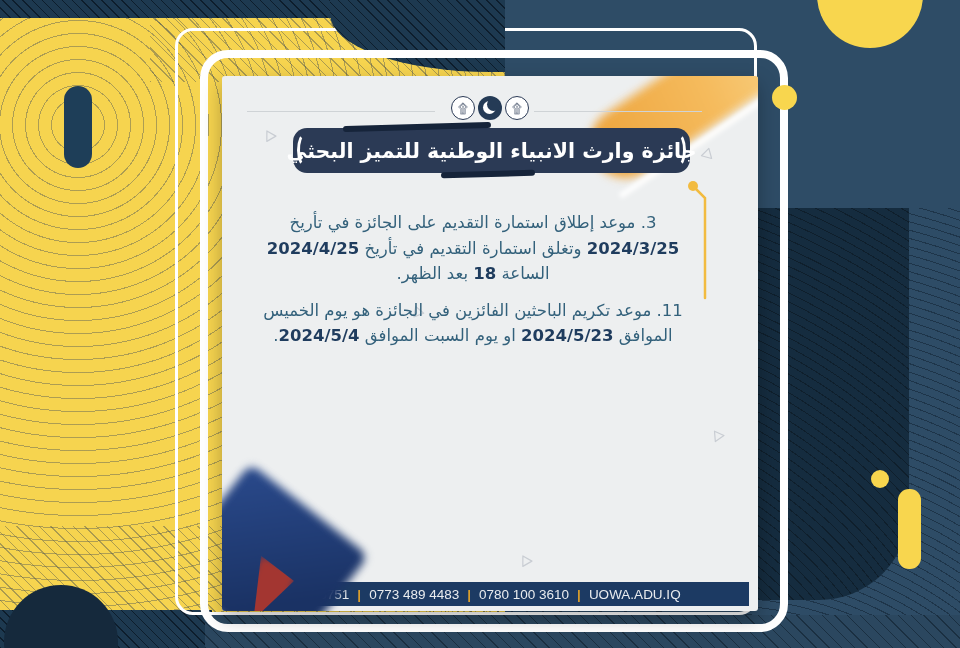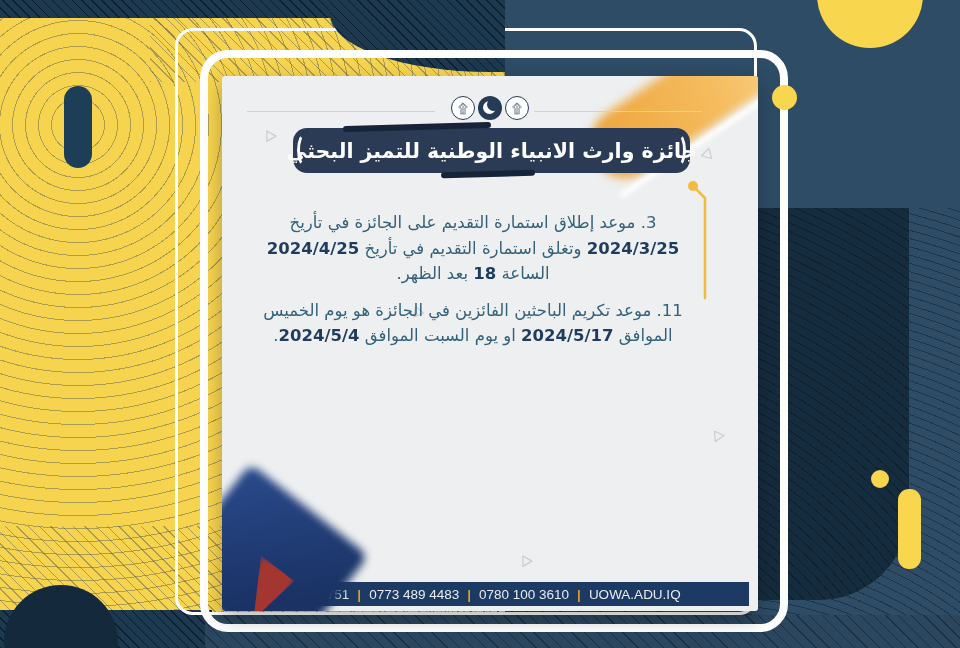--- a/index.html
+++ b/index.html
@@ -182,21 +182,21 @@
         </svg>
       </div>
     <div class="tri" style="left:296px;top:477px;transform:rotate(-30deg)">
         <svg viewBox="0 0 20 20">
           <polygon points="10,3 17,15 3,15" fill="none" stroke="#c9cdd3" stroke-width="1.6" stroke-linejoin="round"></polygon>
         </svg>
       </div>
 
     <div class="items" lang="ar">
         <p class="item"><span class="num">3</span>. <span>موعد إطلاق استمارة التقديم على الجائزة في تأريخ </span><span class="b">2024/3/25</span><span> وتغلق استمارة التقديم في تأريخ </span><span class="b">2024/4/25</span><span> الساعة </span><span class="b">18</span><span> بعد الظهر.</span></p>
-        <p class="item"><span class="num">11</span>. <span>موعد تكريم الباحثين الفائزين في الجائزة هو يوم الخميس الموافق </span><span class="b">2024/5/17</span><span> او يوم السبت الموافق </span><span class="b">2024/5/4</span><span>.</span></p>
+        <p class="item"><span class="num">11</span>. <span>موعد تكريم الباحثين الفائزين في الجائزة هو يوم الخميس الموافق </span><span class="b">2024/5/23</span><span> او يوم السبت الموافق </span><span class="b">2024/5/4</span><span>.</span></p>
       </div>
 
     <div class="book">
       <div class="book-body"></div>
       <div class="book-red"></div>
     </div>
 
     <div class="contact-bar">
       <span class="phone">☎</span>
       <span class="contact-items">

